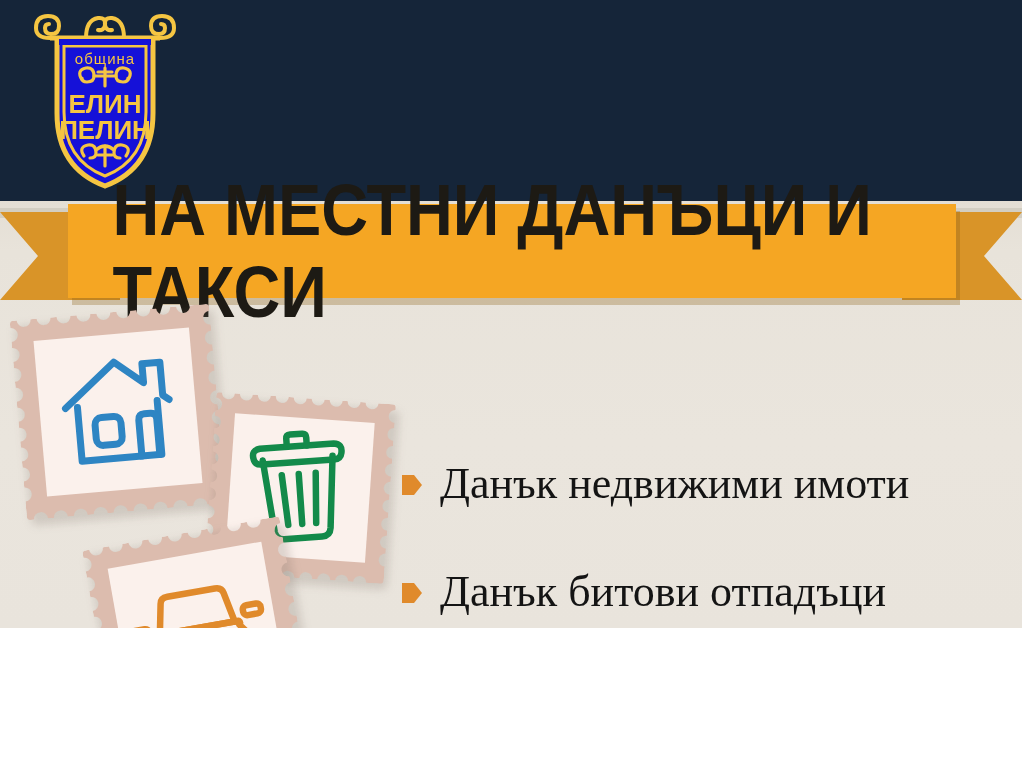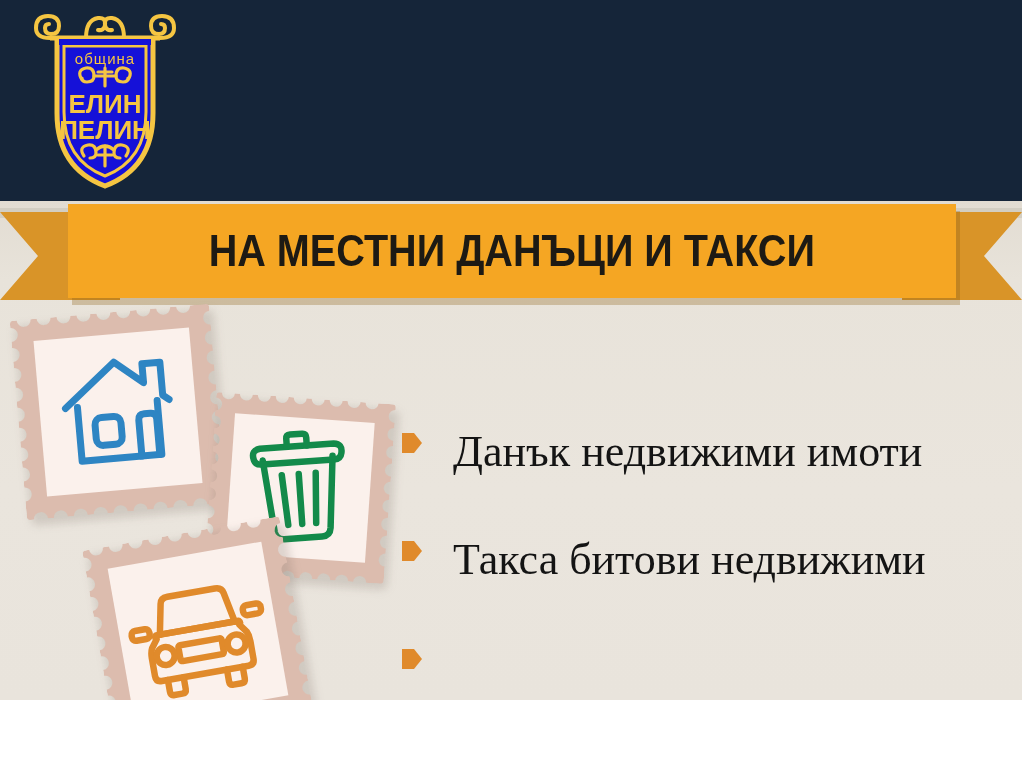--- a/index.html
+++ b/index.html
@@ -3,21 +3,21 @@
 <meta charset="utf-8">
 <style>
   html, body {
     margin: 0;
     padding: 0;
     background: #ffffff;
   }
   #poster {
     position: relative;
     width: 1022px;
-    height: 700px;
+    height: 628px;
     overflow: hidden;
     font-family: "Liberation Sans", sans-serif;
     background: linear-gradient(180deg, #c9c0b2 0%, #d9d2c6 12%, #e8e3da 40%, #eae5dd 70%, #e9e4dc 100%);
   }
 
   
   .header-band {
     position: absolute;
     left: 0; top: 0;
     width: 1022px; height: 201px;
@@ -87,21 +87,21 @@
   .ribbon-text {
     position: absolute;
     left: 68px; top: 8px;
     width: 888px; height: 94px;
     display: flex;
     align-items: center;
     justify-content: center;
     color: #1d1a14;
     font-family: "Liberation Sans", sans-serif;
     font-weight: 700;
-    font-size: 44px;
+    font-size: 72px;
     letter-spacing: 0px;
     transform-origin: center center;
   }
   .ribbon-text span { transform: scaleX(0.90); display: inline-block; }
 
   
   .stamp {
     position: absolute;
     z-index: 5;
   }
@@ -117,22 +117,22 @@
 
   
   .bullet-list {
     position: absolute;
     left: 402px; top: 430px;
     width: 610px;
     z-index: 6;
   }
   .bullet-row {
     display: flex;
+    align-items: center;
     height: 108px;
-    gap: 13px;
   }
   .bullet-marker {
     width: 20px; height: 22px;
     flex: 0 0 20px;
     margin-right: 18px;
     margin-top: 2px;
   }
   .bullet-label {
     font-family: "Liberation Serif", "DejaVu Serif", serif;
     font-size: 44px;
@@ -396,21 +396,21 @@
       <svg class="bullet-marker" viewBox="0 0 20 22">
         <path d="M0 1 L12 1 L20 11 L12 21 L0 21 Z" fill="#E08A2B"></path>
       </svg>
       <div class="bullet-label">Данък недвижими имоти</div>
     </div>
 
     <div class="bullet-row">
       <svg class="bullet-marker" viewBox="0 0 20 22">
         <path d="M0 1 L12 1 L20 11 L12 21 L0 21 Z" fill="#E08A2B"></path>
       </svg>
-      <div class="bullet-label">Такса битови недвижими</div>
+      <div class="bullet-label">Данък битови отпадъци</div>
     </div>
 
     <div class="bullet-row">
       <svg class="bullet-marker" viewBox="0 0 20 22">
         <path d="M0 1 L12 1 L20 11 L12 21 L0 21 Z" fill="#E08A2B"></path>
       </svg>
     </div>
 
   </div>
 

